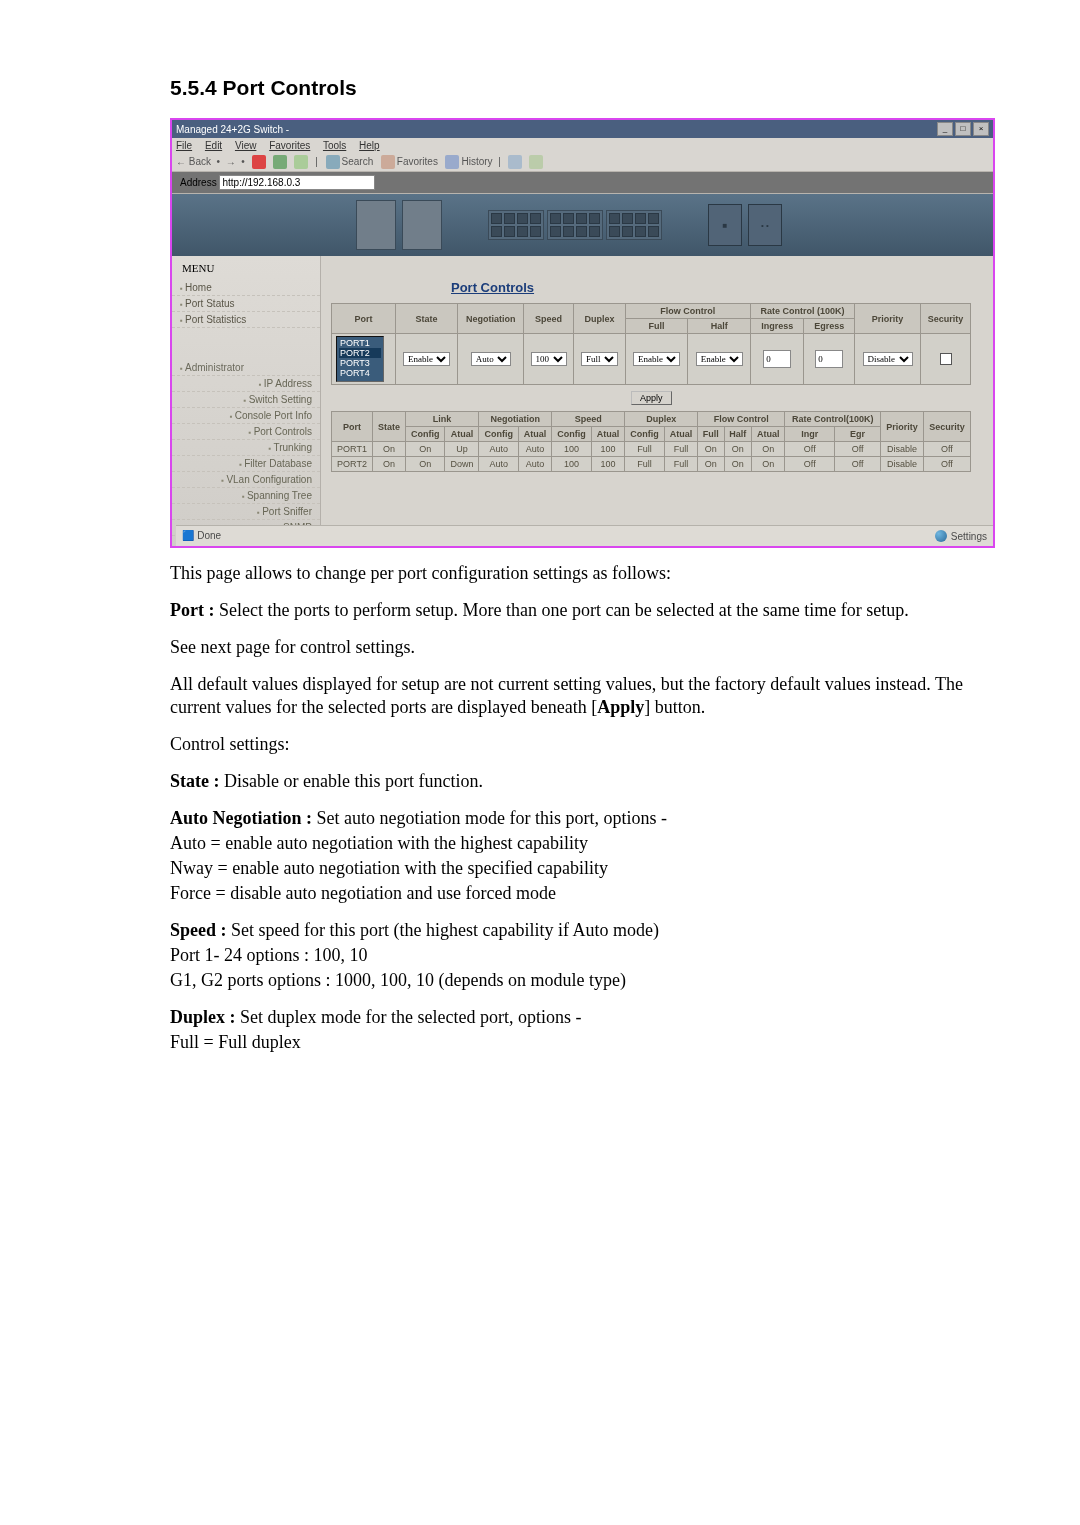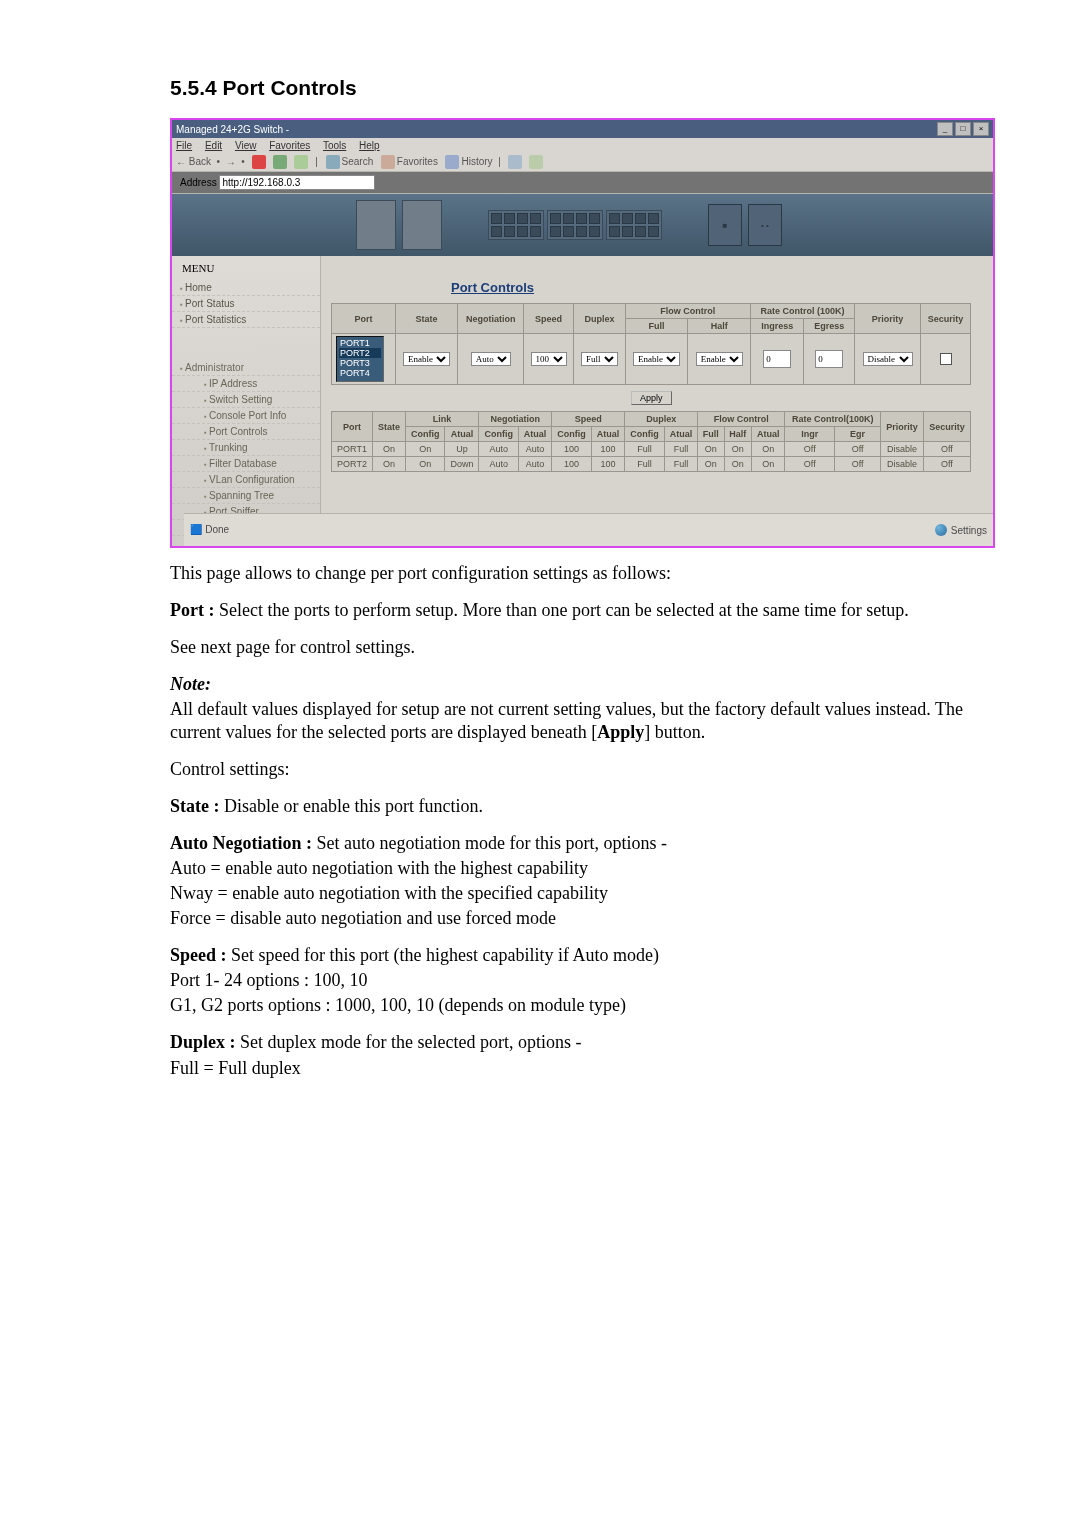--- a/index.html
+++ b/index.html
@@ -138,21 +138,21 @@
     padding: 2px 8px;
     color: #5a5648;
     cursor: pointer;
     border-bottom: 1px dashed #c6c2bb;
   }
   .sidebar .item.cat {
     color: #6b6a5c;
     font-style: normal;
     margin-top: 32px;
   }
-  .sidebar .item.sub { padding-left: 32px; color: #676655; }
+  .sidebar .item.sub { padding-left: 12px; color: #676655; text-align: right; }
   .sidebar .item::before {
     content: "▪ ";
     color: #898774;
     font-size: 8px;
   }
   .main {
     flex: 1;
     background: #d7d4ce;
     padding: 6px 10px;
     position: relative;
@@ -211,26 +211,26 @@
     border: 1px outset #bbb;
     background: #d6d3cd;
     padding: 1px 8px;
     font-size: 9px;
     margin: 6px 0 6px 300px;
     color: #000;
   }
   .ck { width: 10px; height: 10px; display: inline-block; border: 1px solid #555; background: #fff; vertical-align: middle; }
   .statusbar {
     position: absolute;
-    bottom: 0; left: 12px; right: 0;
+    bottom: 0; left: 4px; right: 0;
     background: #dedbd5;
     border-top: 1px solid #b5b2ab;
     font-size: 10px;
     color: #4a4a4a;
-    padding: 10px 6px;
+    padding: 4px 6px;
     display: flex;
     justify-content: space-between;
   }
   .statusbar .zone {
     display: inline-flex; align-items: center; gap: 4px;
   }
   .globe { width: 12px; height: 12px; border-radius: 50%; background: radial-gradient(circle at 30% 30%, #6fb6e0, #2b6a9a); display: inline-block; }
 
   
   .doc p, .doc div.para {
@@ -508,21 +508,20 @@
     </div>
   </div>
 
   <div class="doc">
     <p>This page allows to change per port configuration settings as follows:</p>
 
     <p><b>Port :</b><span> Select the ports to perform setup. More than one port can be selected at the same time for setup.</span></p>
 
     <p>See next page for control settings.</p>
 
-    <p class="para" style="margin-bottom:2px"><span class="note">Note:</span></p>
     <p class="tight">All default values displayed for setup are not current setting values, but the factory default values instead. The current values for the selected ports are displayed beneath [<b>Apply</b>] button.</p>
 
     <p>Control settings:</p>
 
     <p><b>State :</b><span> Disable or enable this port function.</span></p>
 
     <div class="para">
       <b>Auto Negotiation :</b><span> Set auto negotiation mode for this port, options -</span>
       <div class="indent tight">Auto = enable auto negotiation with the highest capability</div>
       <div class="indent tight">Nway = enable auto negotiation with the specified capability</div>

